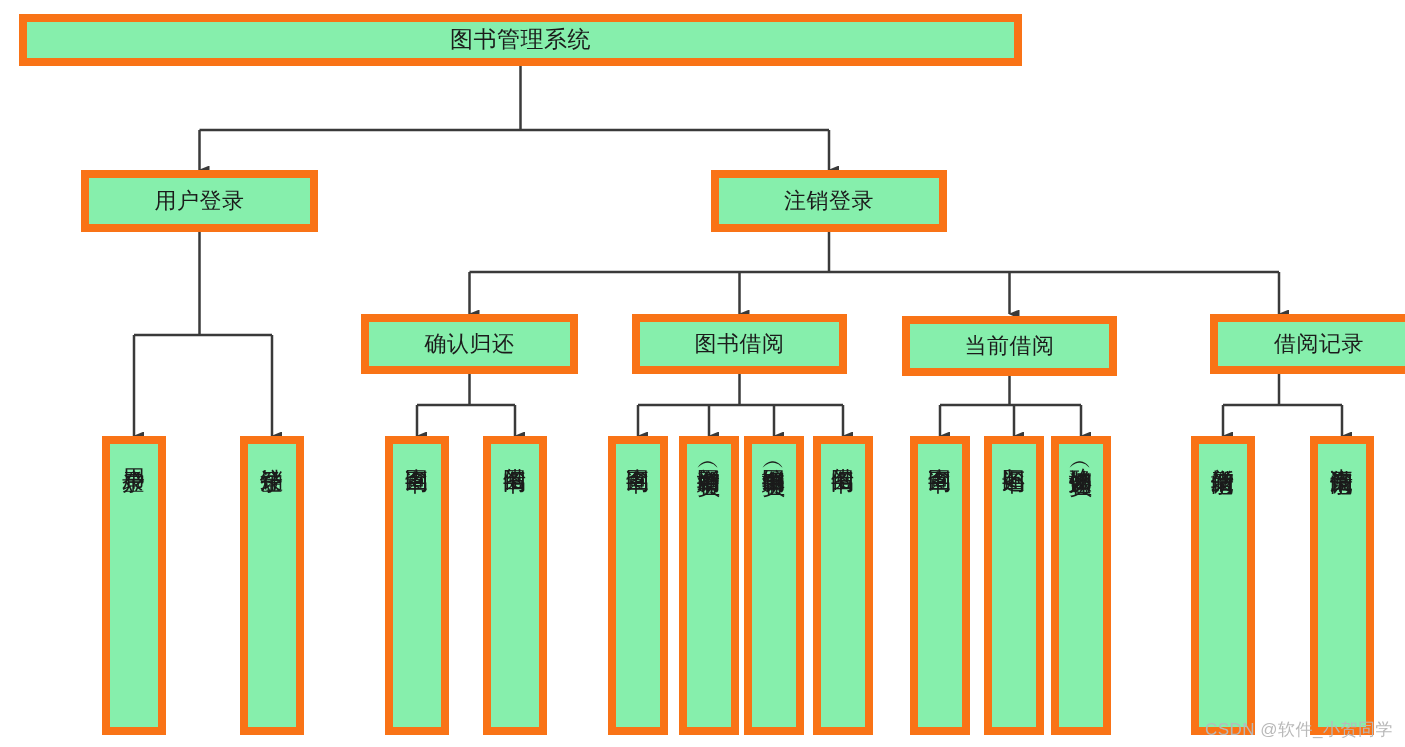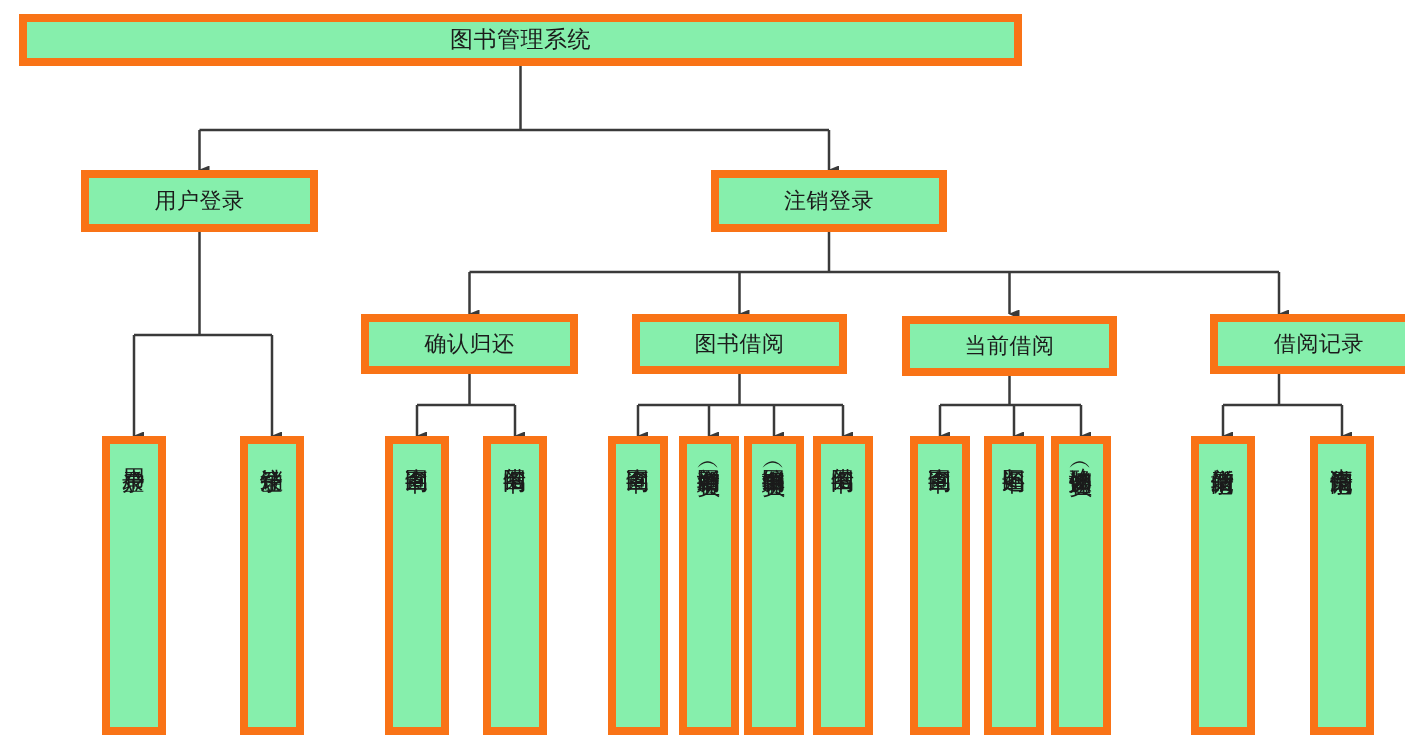--- a/index.html
+++ b/index.html
@@ -178,13 +178,14 @@
         <span class="node-label">确认归还（管理员）</span>
       </div>
       <div class="node vert" style="left: 1191px; top: 436px; width: 64px; height: 299px;">
         <span class="node-label">新增借阅记录</span>
       </div>
       <div class="node vert" style="left: 1310px; top: 436px; width: 64px; height: 299px;">
         <span class="node-label">查询借阅记录</span>
       </div>
     </div>
 
+  <div id="watermark">CSDN @软件_小贺同学</div>
 </div>
 
 </body></html>

